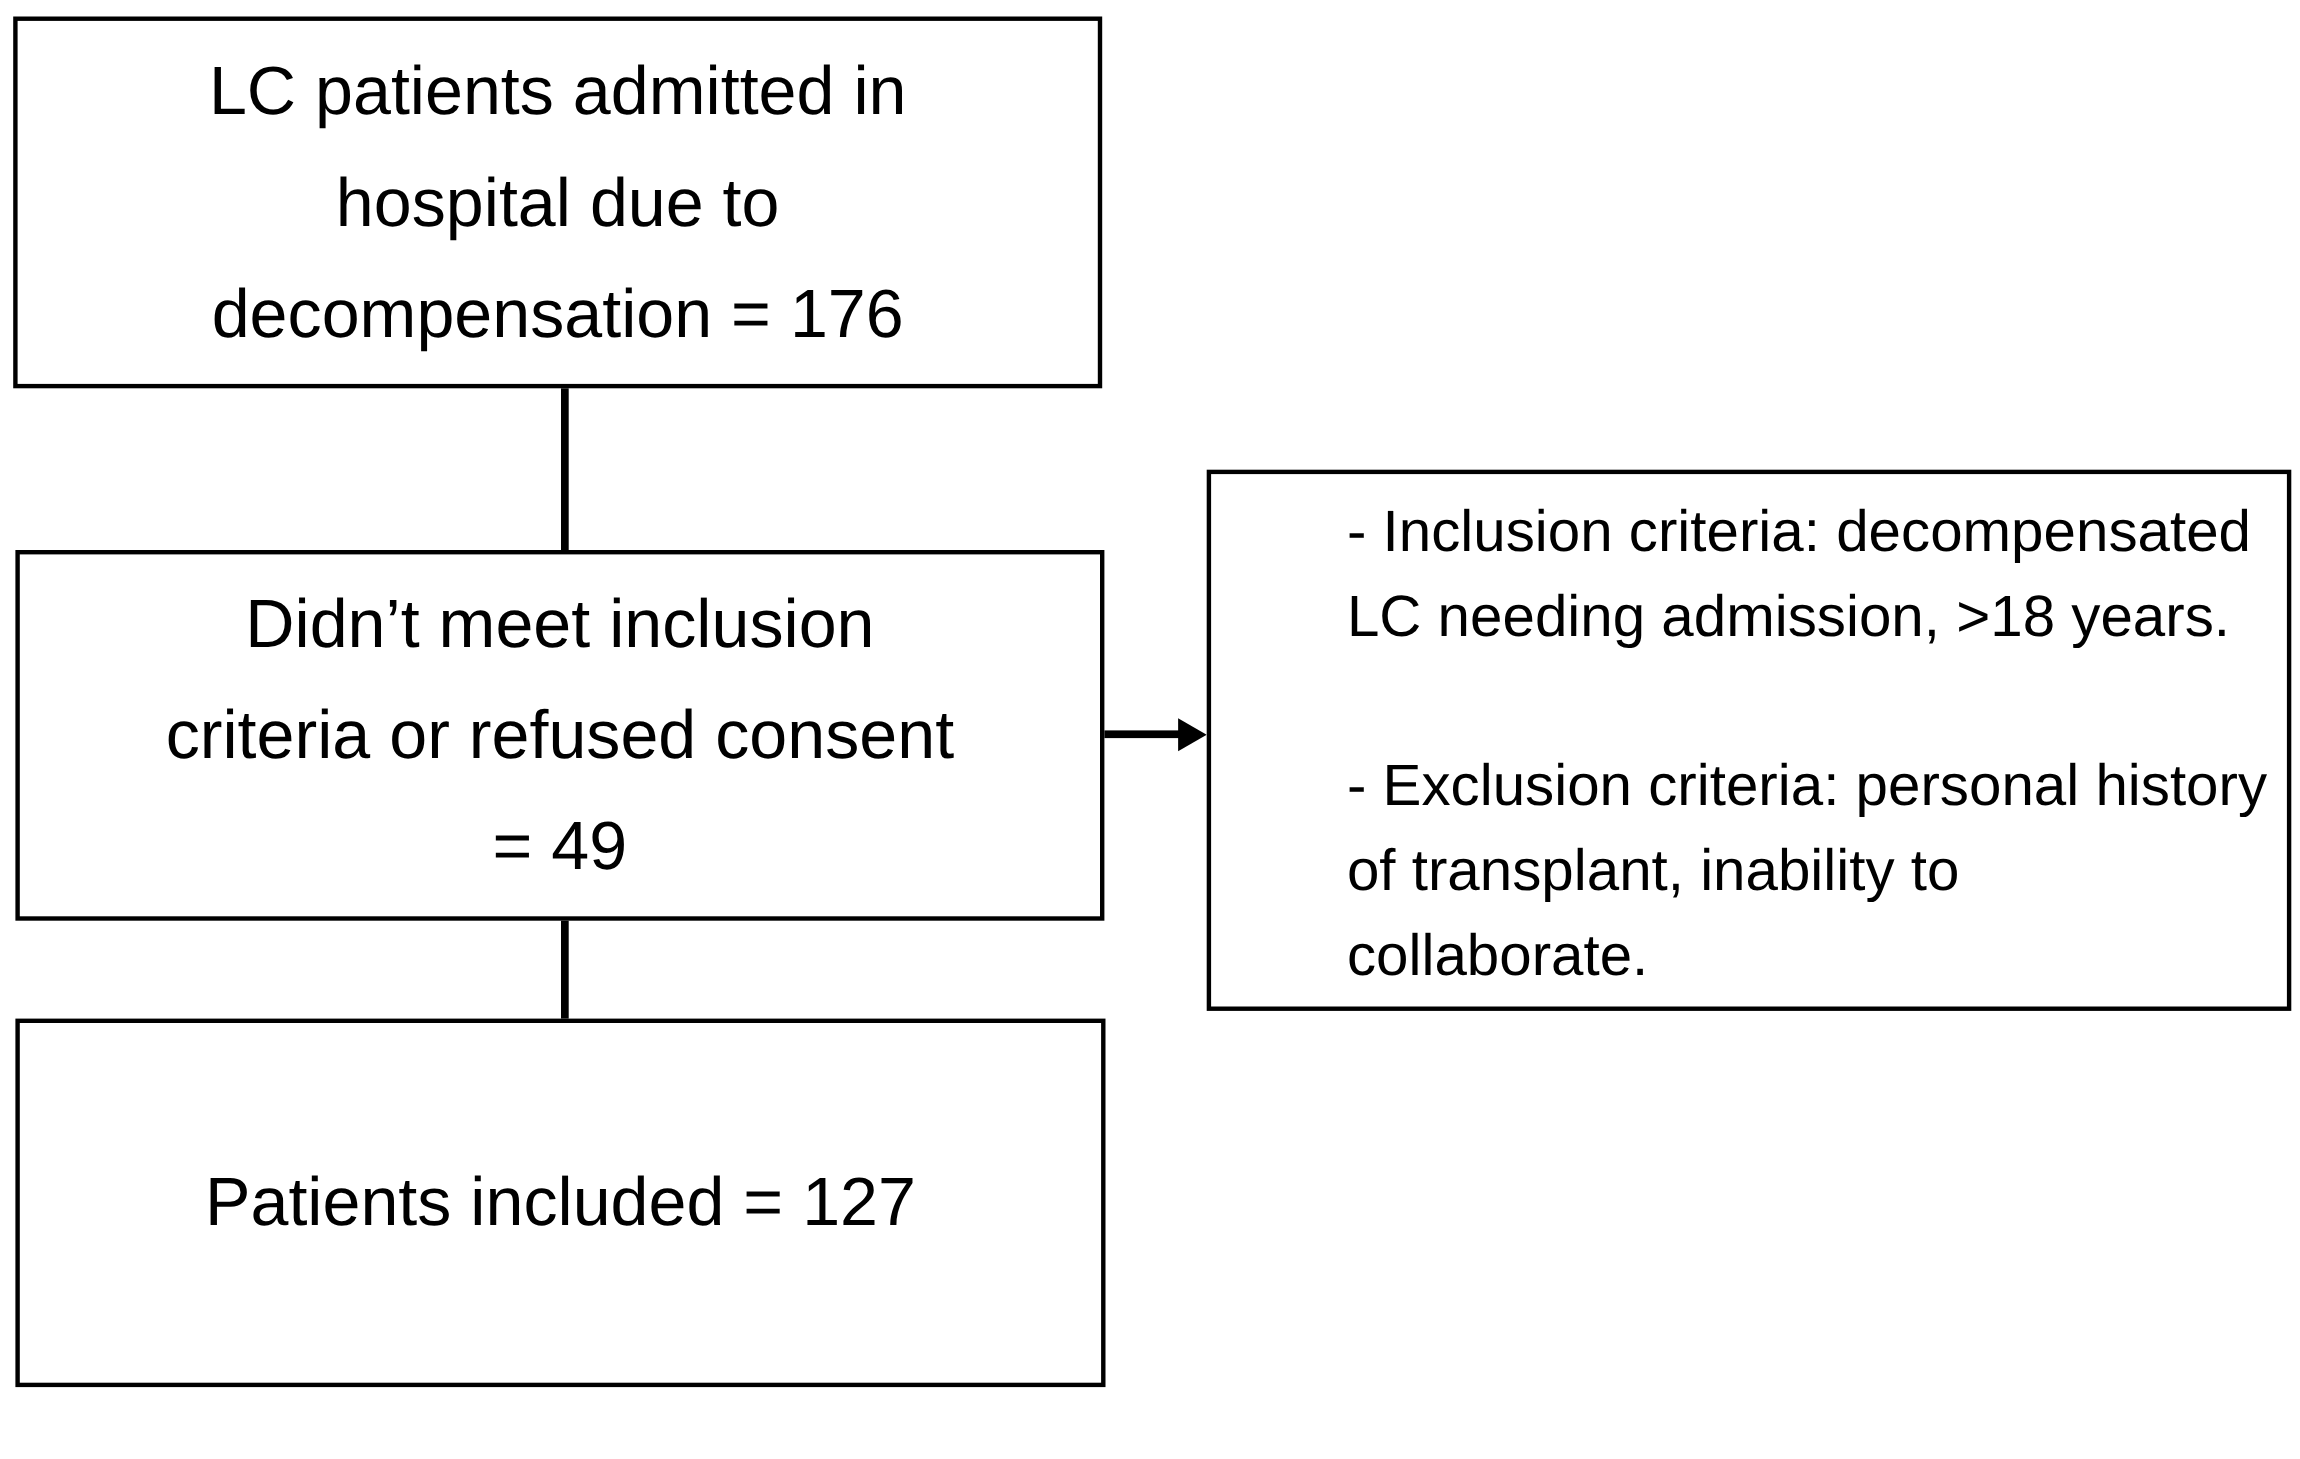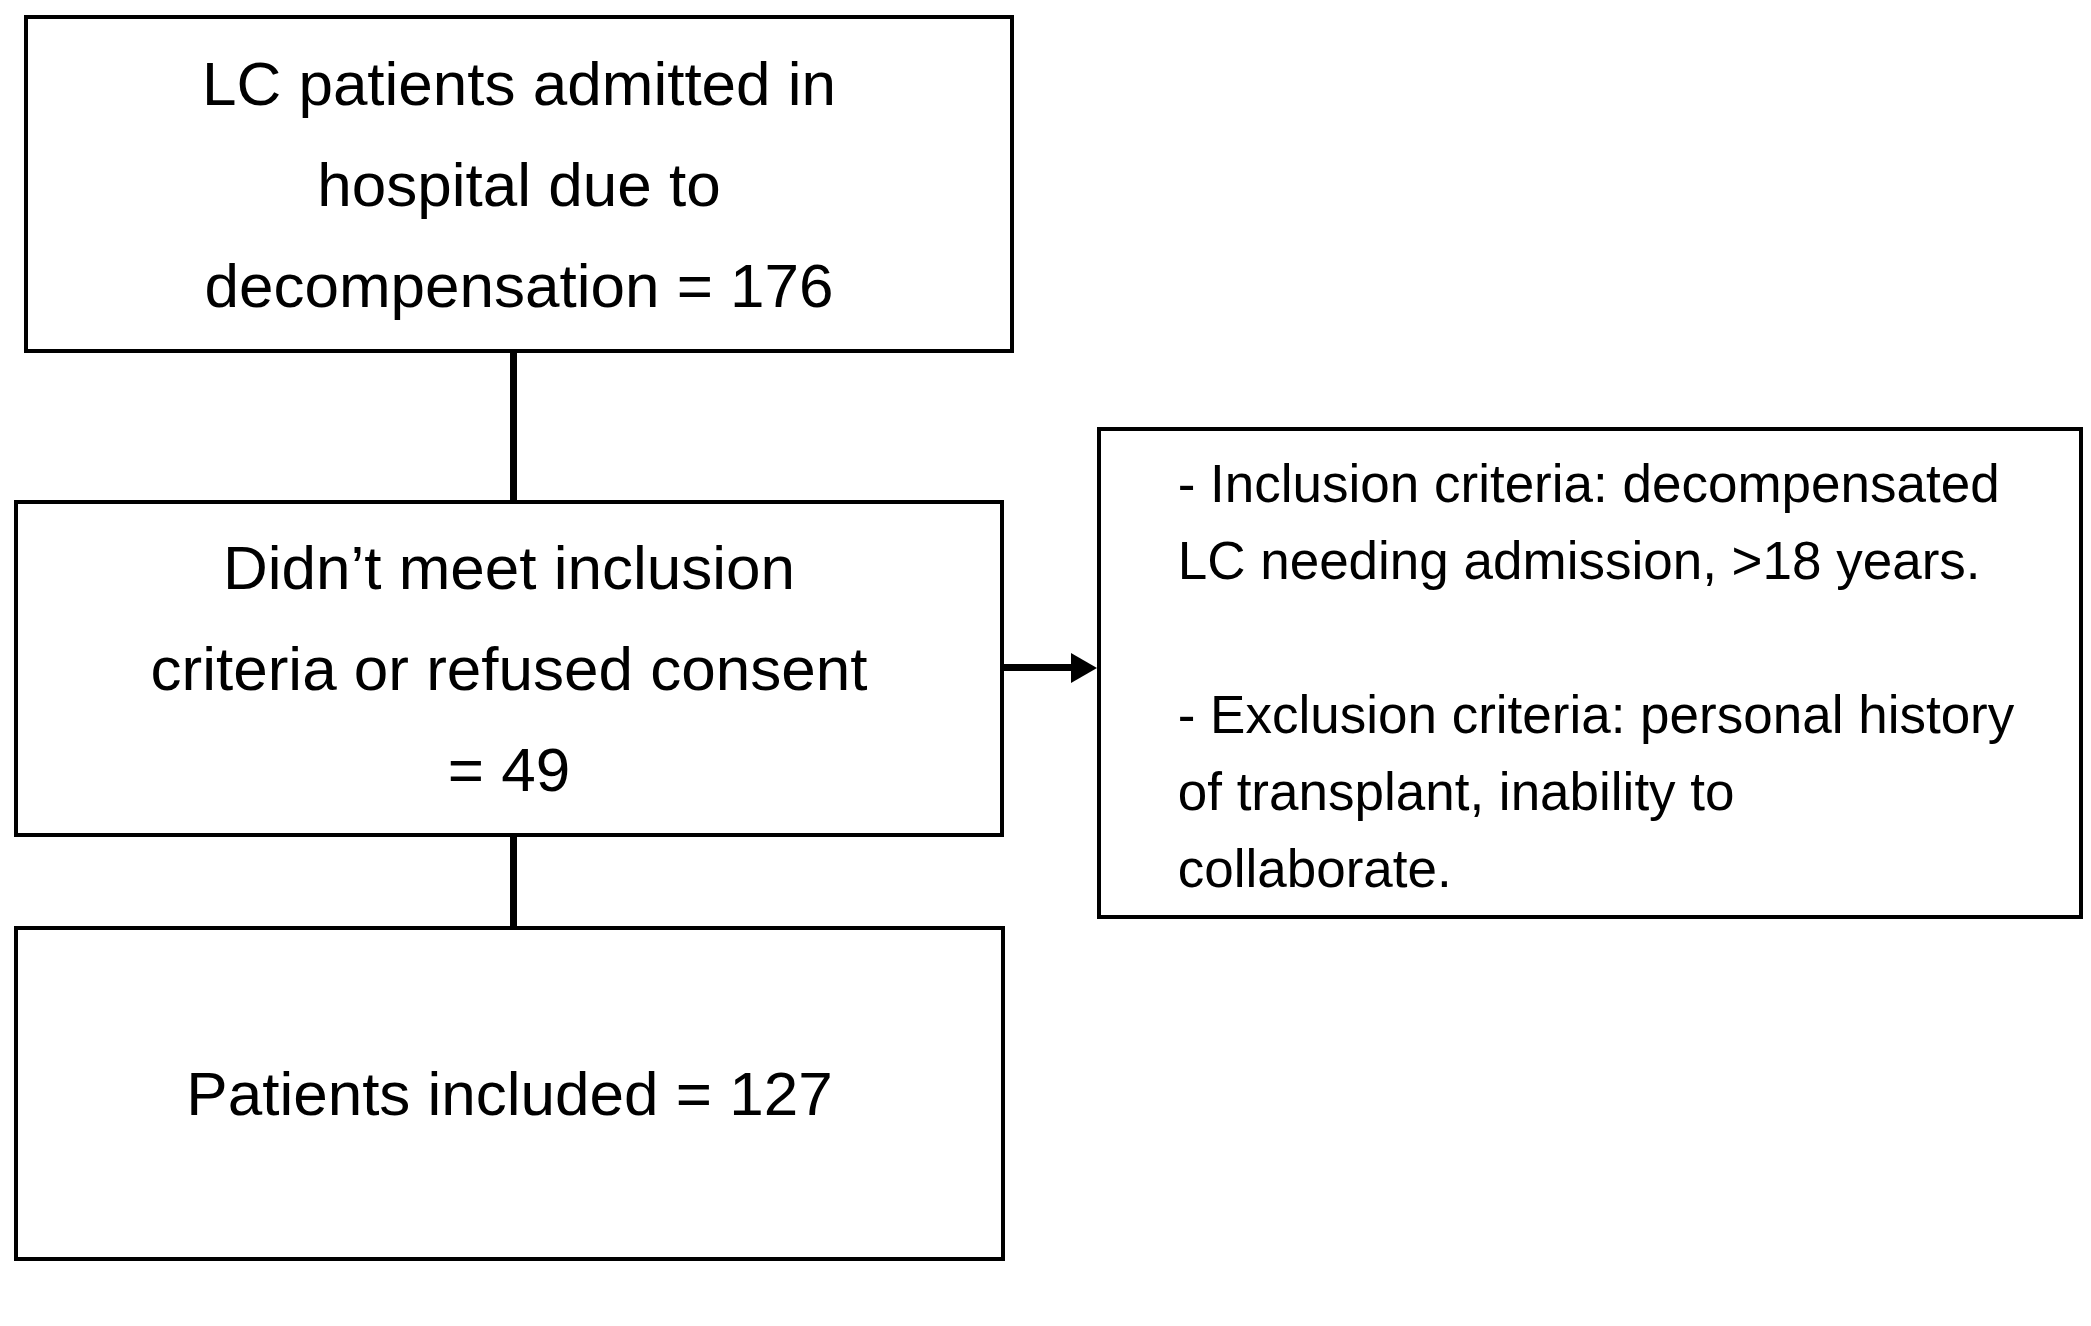--- a/index.html
+++ b/index.html
@@ -24,27 +24,27 @@
     display: flex;
     align-items: center;
     justify-content: center;
   }
   .fbox .node-text {
     white-space: pre-line;
     text-align: center;
     font-size: 62px;
     line-height: 101px;
   }
-  #box-admitted  { left: 24px;  top: 15px;  width: 990px; height: 338px; }
+  #box-admitted  { left: 12px;  top: 15px;  width: 990px; height: 338px; }
   #box-excluded  { left: 14px;  top: 500px; width: 990px; height: 337px; }
   #box-included  { left: 14px;  top: 926px; width: 991px; height: 335px; }
   #box-criteria  {
     left: 1097px; top: 427px; width: 986px; height: 492px;
     align-items: flex-start;
-    justify-content: center;
+    justify-content: flex-end;
     padding: 14px 18px 0 30px;
   }
   #box-criteria .node-text {
     text-align: left;
     font-size: 53px;
     line-height: 77px;
   }
   .vline {
     position: absolute;
     width: 7px;

